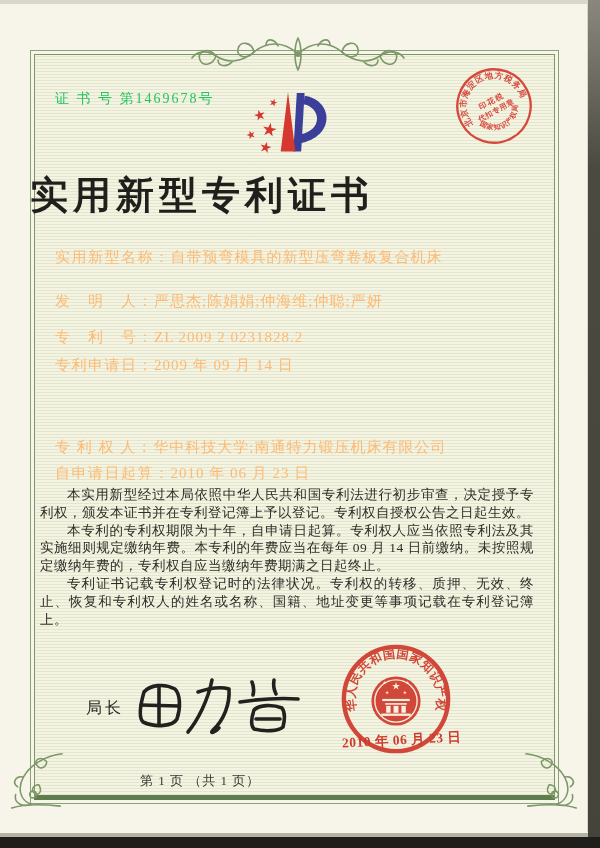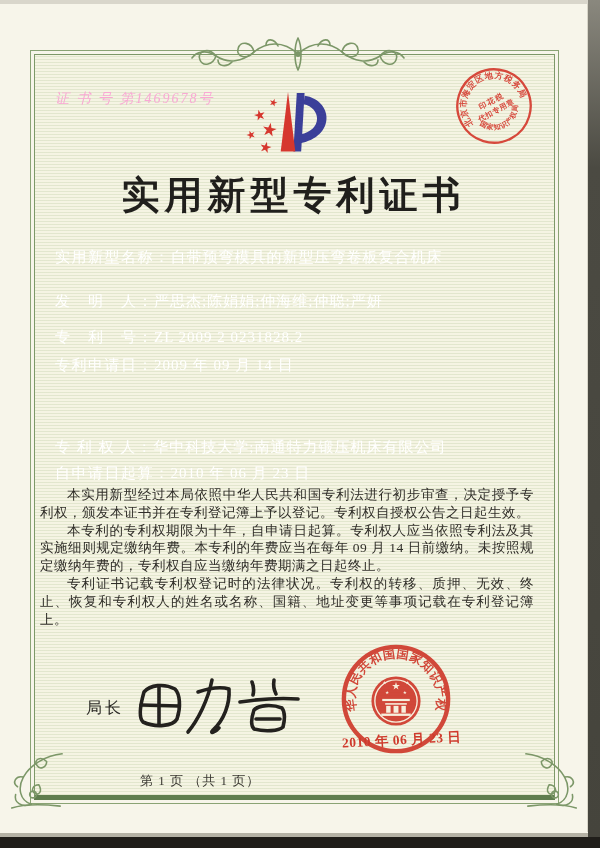--- a/index.html
+++ b/index.html
@@ -37,30 +37,30 @@
         rgba(150,175,120,0.20) 0px, rgba(150,175,120,0.20) 1px,
         rgba(0,0,0,0) 1px, rgba(0,0,0,0) 3px),
       #f5f4e3;
   }
 
   .ornament{position:absolute;color:#7c9768;}
   .ornament svg{display:block;}
 
   .cert-no{
     position:absolute;left:55px;top:90px;
-    font-size:14px;letter-spacing:2px;color:#f9a8d4;white-space:nowrap;font-style:italic;
+    font-size:14px;letter-spacing:2px;color:#22c55e;white-space:nowrap;
   }
   .logo{position:absolute;left:238px;top:90px;width:100px;height:78px;}
   .title{
     position:absolute;left:30px;top:170px;width:527px;
-    text-align:center;font-size:38px;font-weight:600;letter-spacing:5px;
+    font-size:38px;font-weight:600;letter-spacing:5px;
     color:#201f1c;white-space:nowrap;
   }
   .row{
-    position:absolute;left:55px;font-size:15px;color:#ffffff;
+    position:absolute;left:55px;font-size:15px;color:#fdba74;
     white-space:nowrap;letter-spacing:1px;
   }
   .row .lbl{letter-spacing:1.5px;}
   .body-text{
     position:absolute;left:40px;top:486px;width:494px;
     font-size:13.5px;line-height:17.8px;color:#2f2d28;
     text-align:justify;letter-spacing:0.5px;
   }
   .body-text p{margin:0;text-indent:2em;}
 

